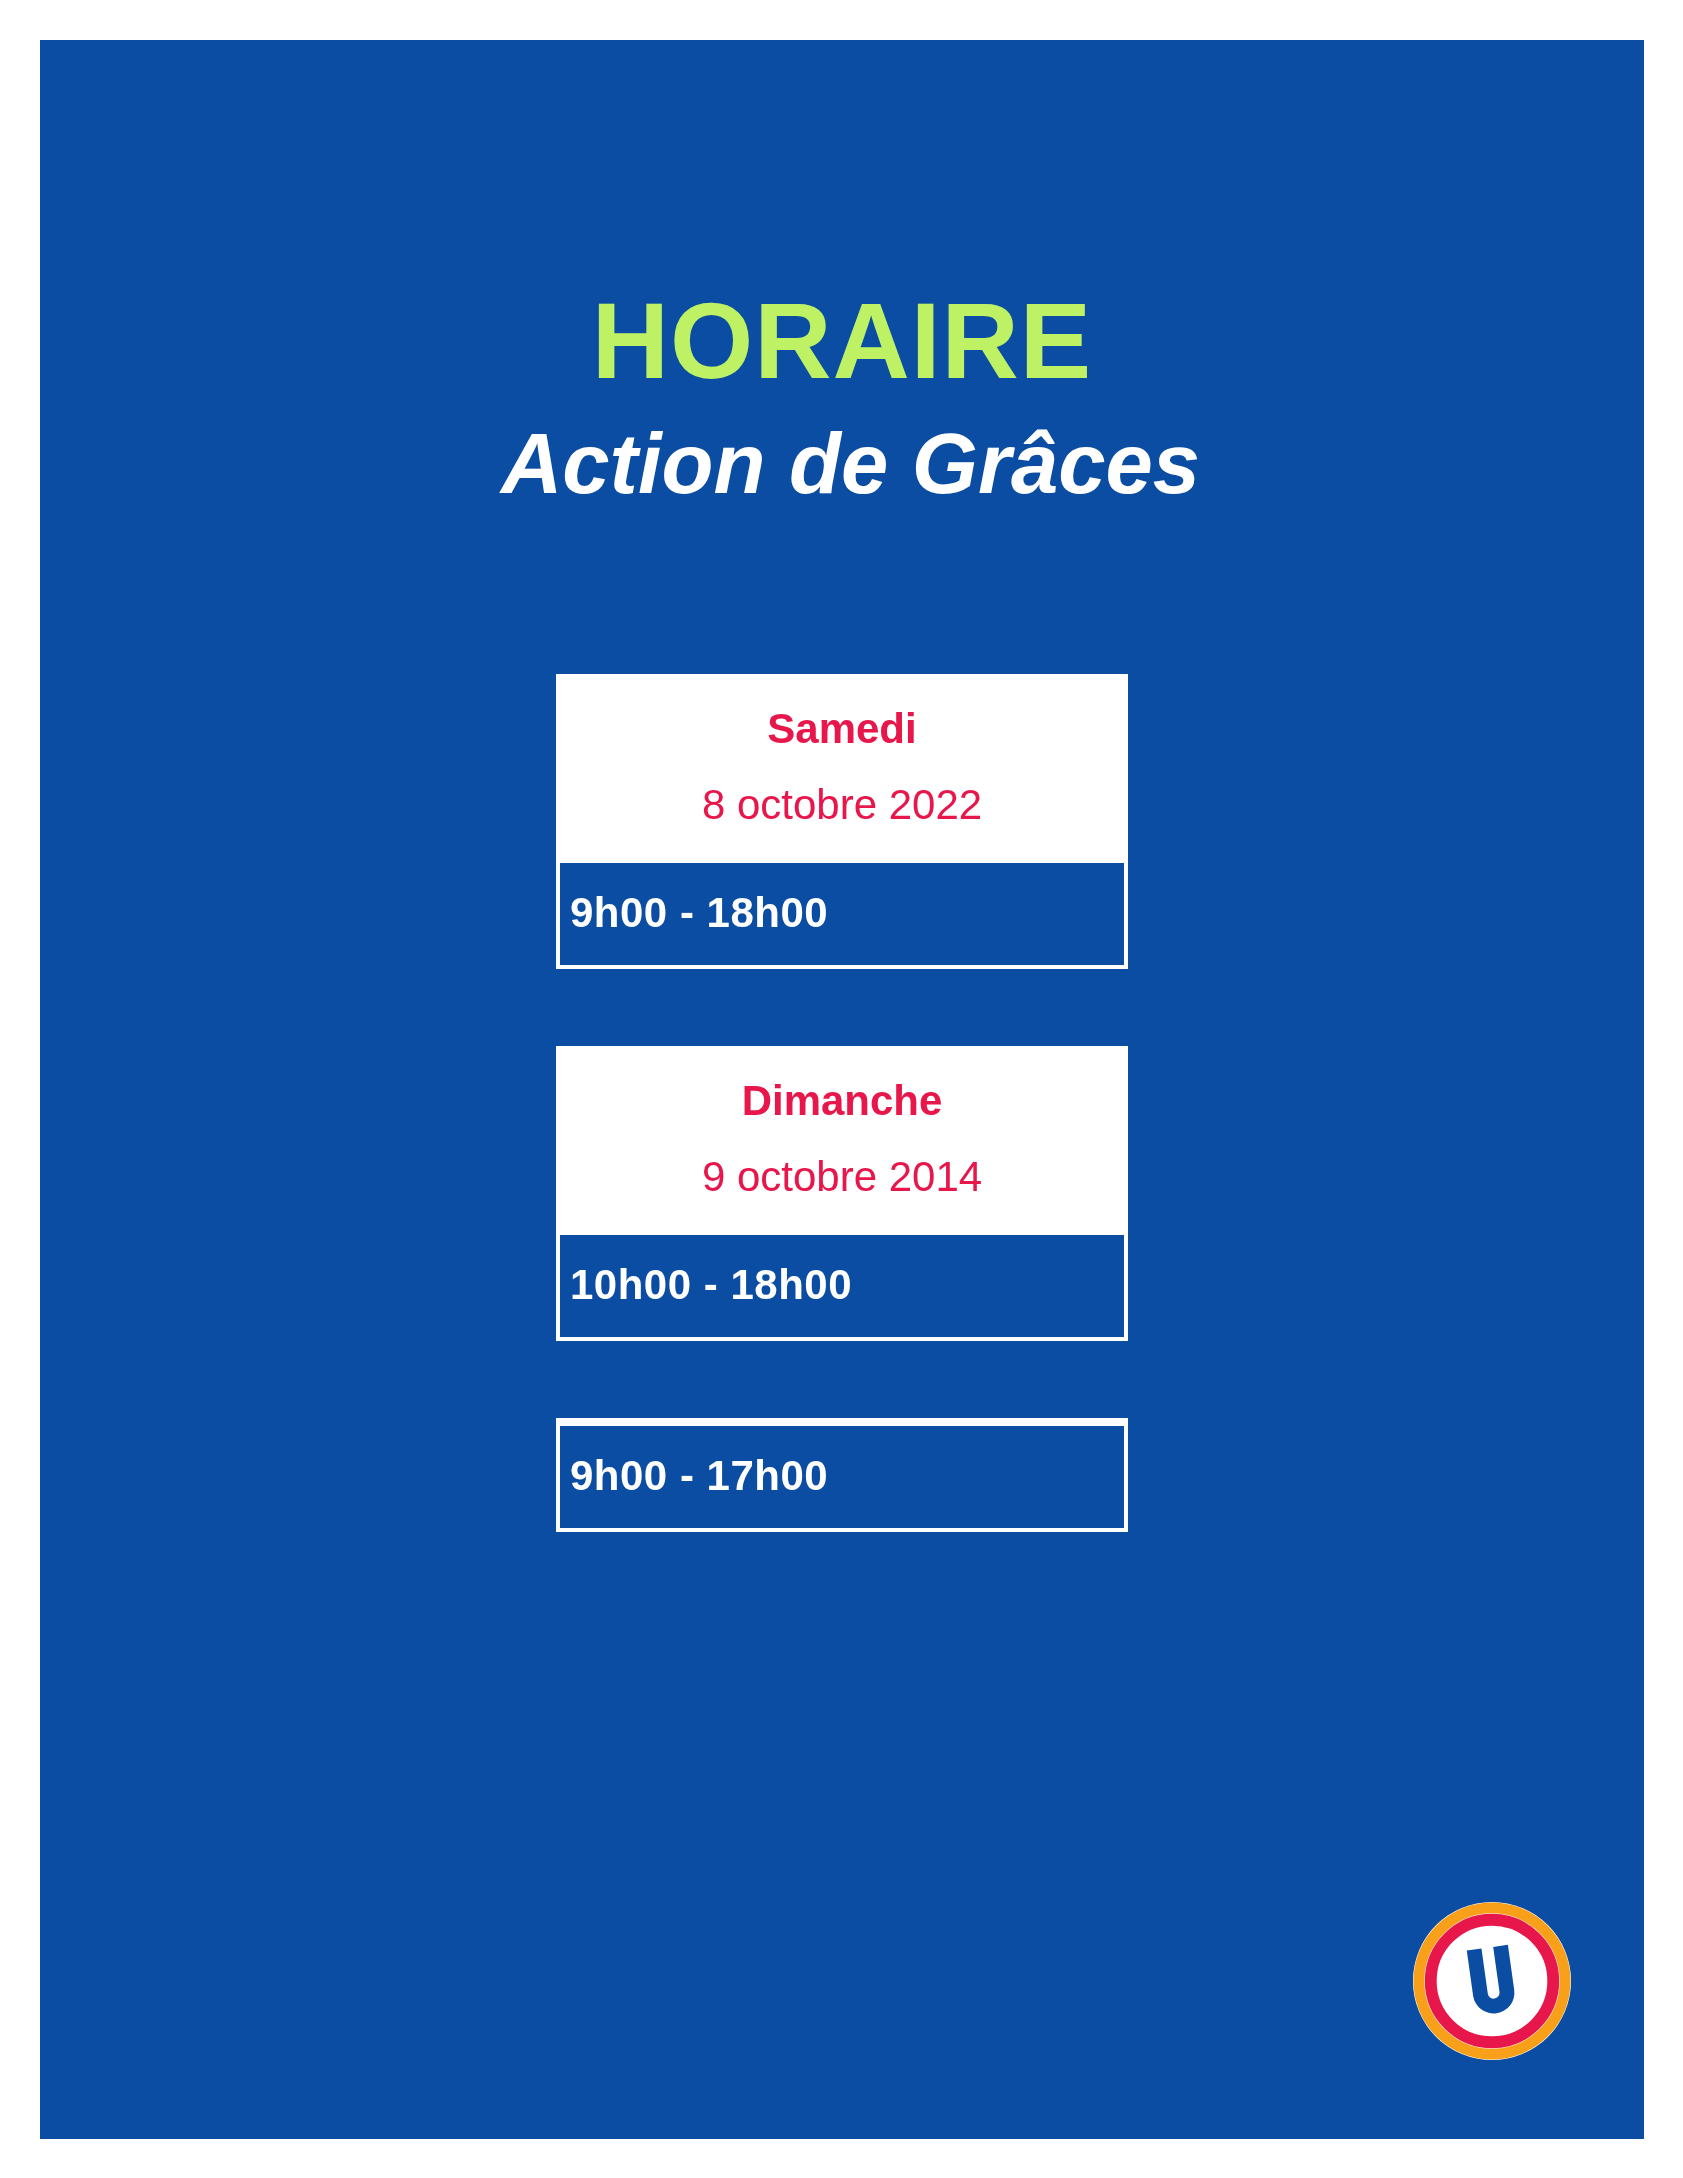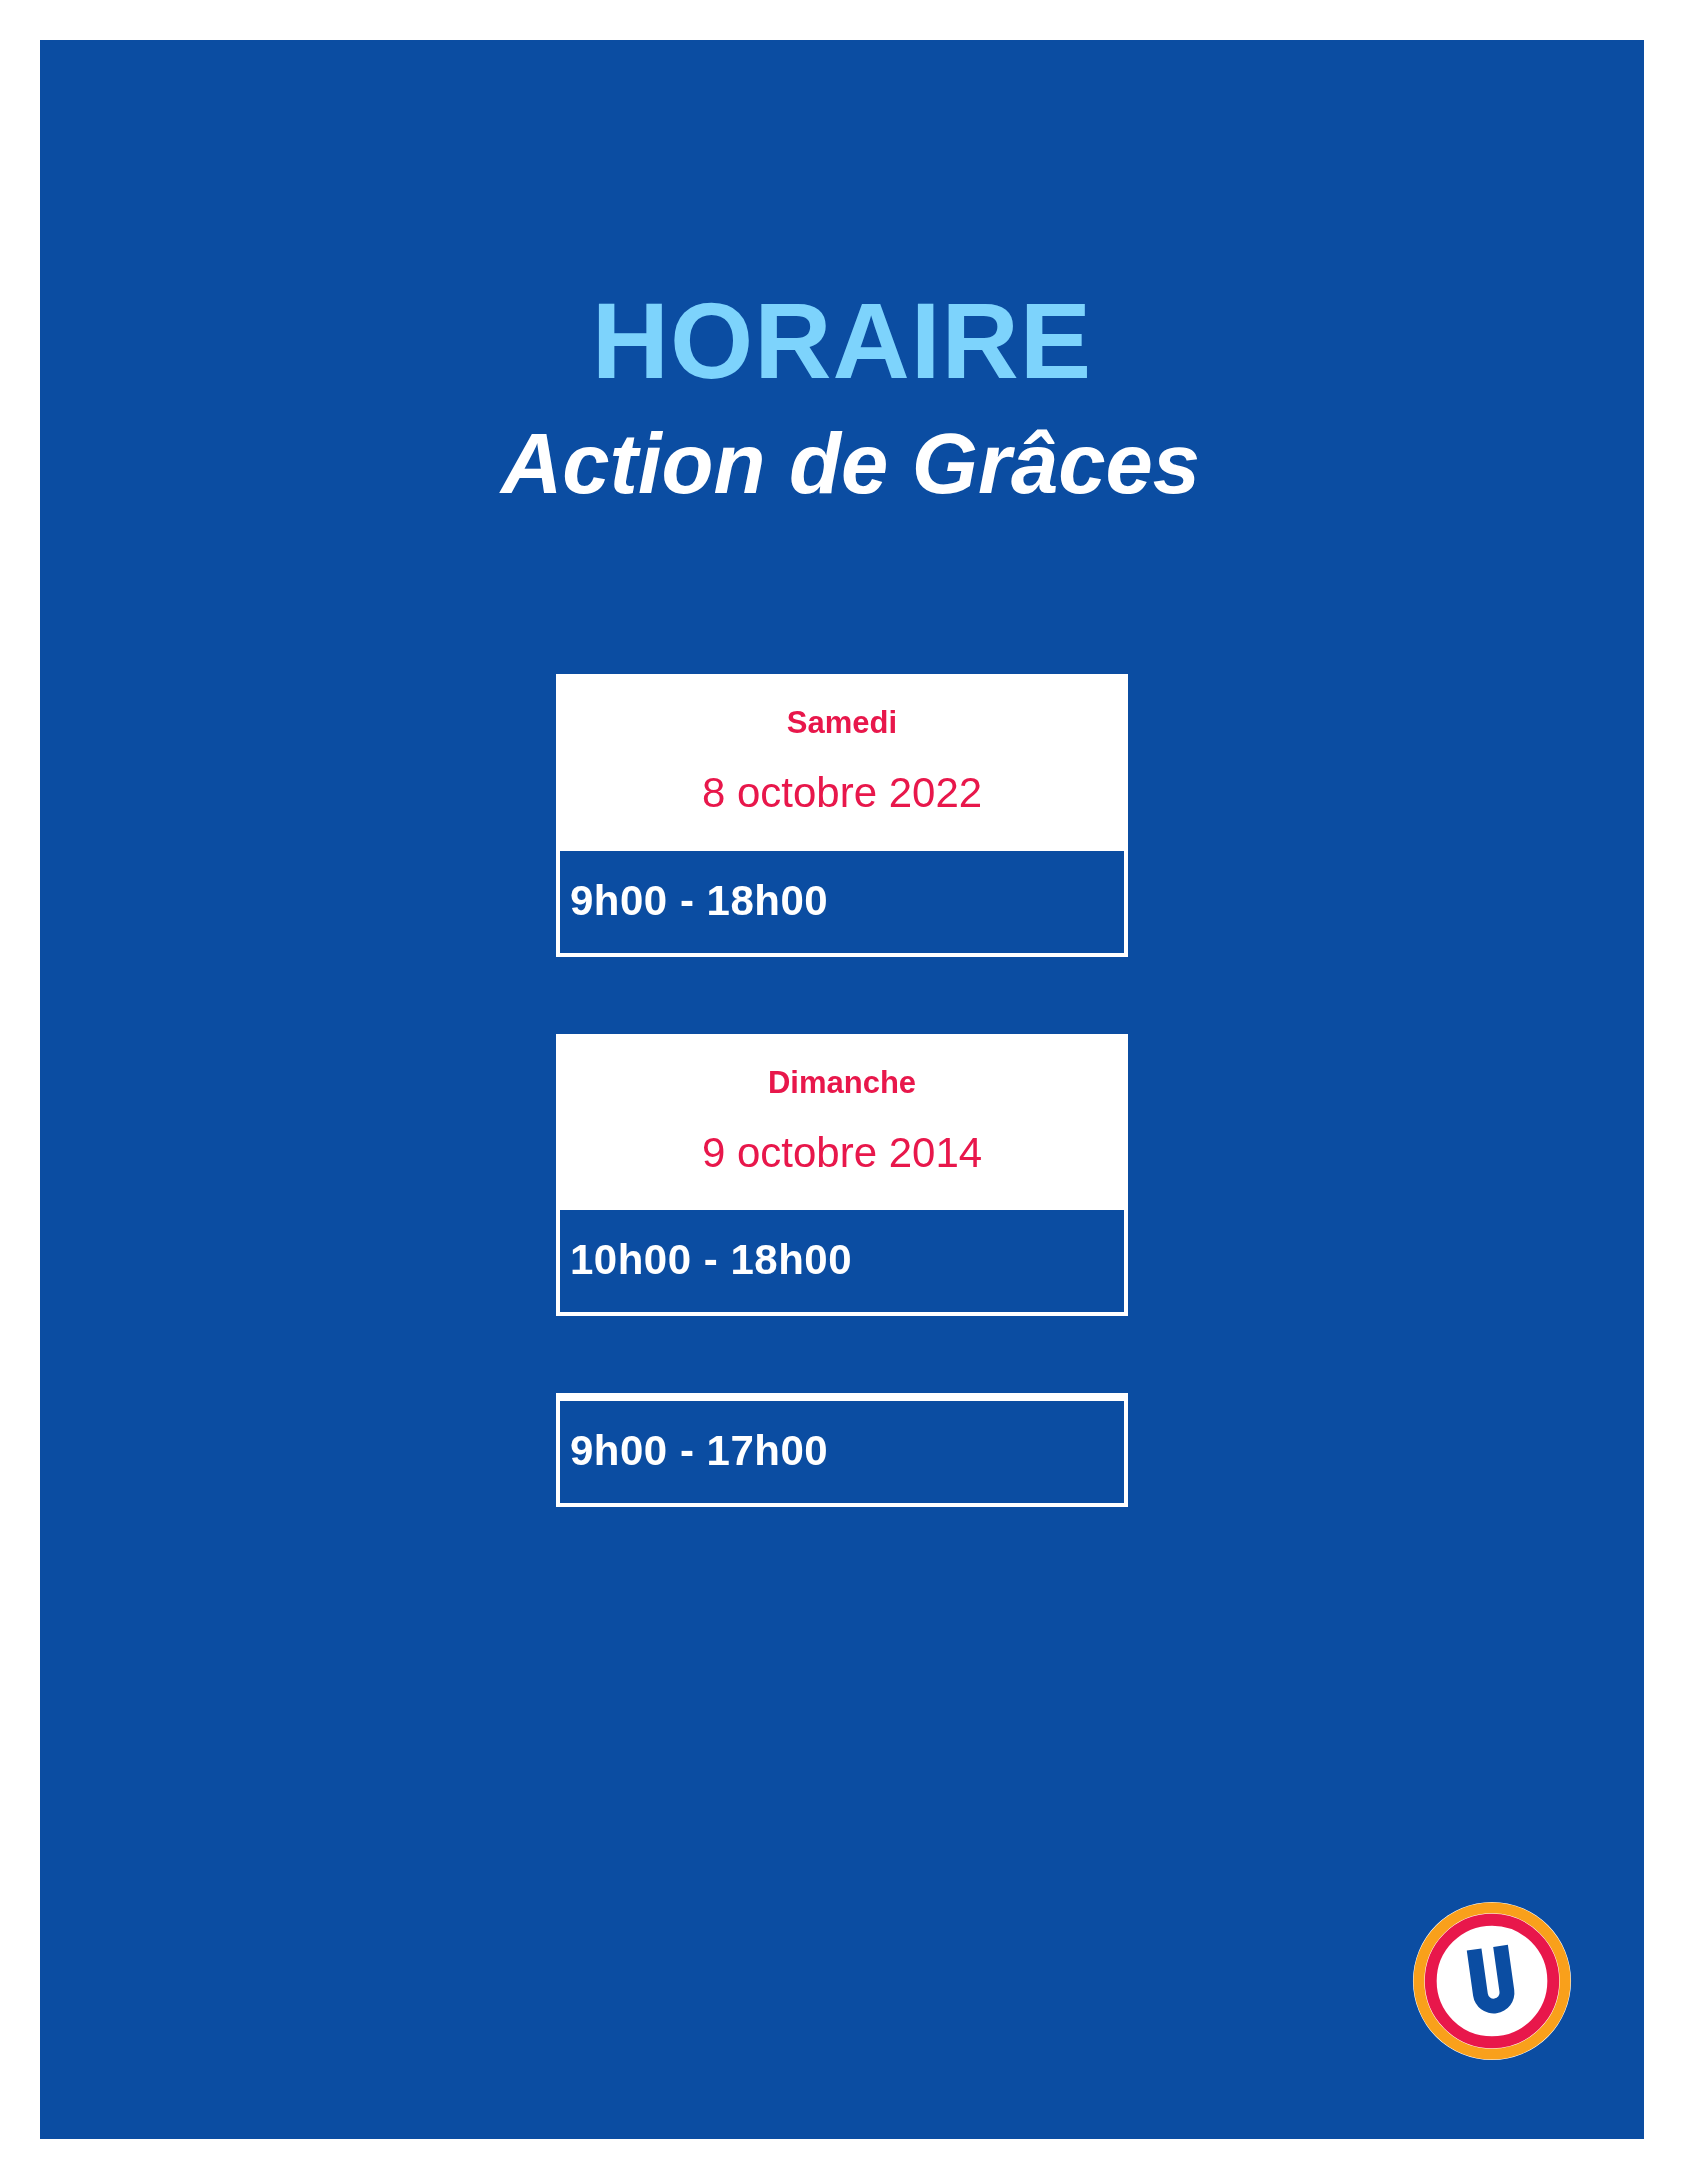--- a/index.html
+++ b/index.html
@@ -27,21 +27,21 @@
   .header {
     position: absolute;
     left: 0;
     top: 248px;
     width: 100%;
     text-align: center;
   }
 
   .title-main {
     display: block;
-    color: #7dd3fc;
+    color: #bef264;
     font-size: 107px;
     font-weight: bold;
     letter-spacing: 1px;
     line-height: 1.0;
   }
 
   .title-sub {
     display: block;
     color: #ffffff;
     font-size: 85px;
@@ -69,21 +69,21 @@
 
   .card-top {
     background: #ffffff;
     padding: 28px 10px 26px 10px;
     text-align: center;
   }
 
   .card-day {
     display: block;
     color: #e8174b;
-    font-size: 31px;
+    font-size: 42px;
     font-weight: bold;
     line-height: 1.1;
   }
 
   .card-date {
     display: block;
     color: #e8174b;
     font-size: 42px;
     font-weight: normal;
     line-height: 1.3;

